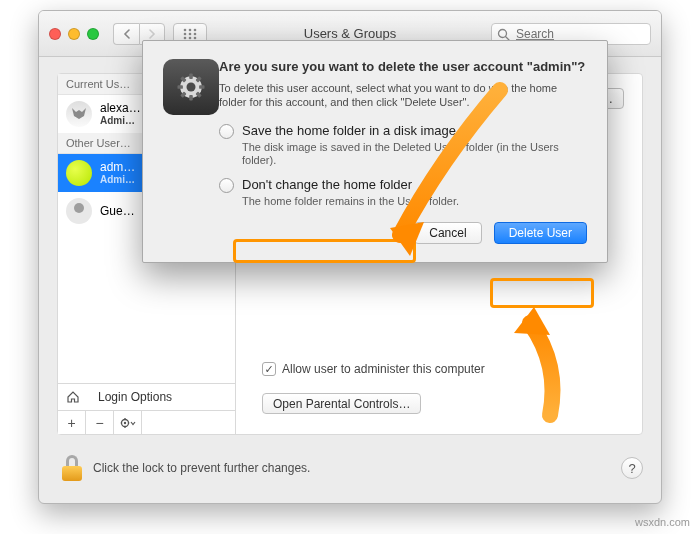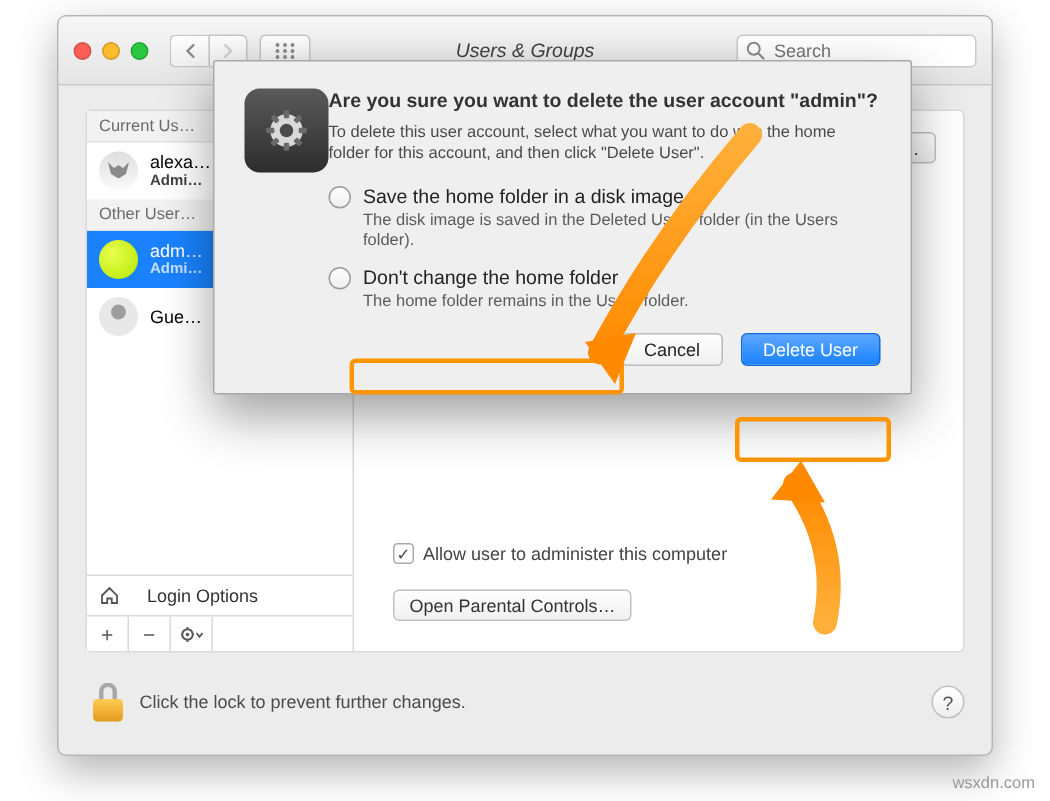--- a/index.html
+++ b/index.html
@@ -22,25 +22,25 @@
   .dot { width: 12px; height: 12px; border-radius: 50%; border: .5px solid rgba(0,0,0,.18); }
   .tool-group { display: flex; }
   .tool-btn {
     height: 22px; min-width: 26px; background: linear-gradient(#fdfdfd,#f0f0f0);
     border: 1px solid #c5c5c5; display: flex; align-items: center; justify-content: center;
     font-size: 11px; color: #7d7d7d;
   }
   .seg-l { border-radius: 4px 0 0 4px; border-right: none; }
   .seg-r { border-radius: 0 4px 4px 0; }
   .tool-single { border-radius: 4px; }
-  .title-center { position: absolute; left: 0; right: 0; text-align: center; font-size: 13px; color: #424242; font-weight: 500; pointer-events: none; font-style: italic; }
+  .title-center { position: absolute; left: 0; right: 0; text-align: center; font-size: 13px; color: #424242; font-weight: 500; pointer-events: none; }
   .search-wrap { margin-left: auto; position: relative; }
   .search {
     width: 160px; height: 22px; border-radius: 4px; border: 1px solid #cacaca;
-    background: #fff; padding: 0 20px 0 24px; font-size: 12px; color: #8a8a8a;
+    background: #fff; padding: 0 20px 0 24px; font-size: 12px; color: #8a8a8a; text-decoration: underline;
   }
   .search-icon-pos { position: absolute; left: 6px; top: 4px; color: #8a8a8a; }
 
   .content { position: absolute; left: 18px; right: 18px; top: 62px; bottom: 14px; }
   .panel {
     position: absolute; left: 0; right: 0; top: 0; bottom: 54px;
     background: #fff; border: 1px solid #d9d9d9; border-radius: 4px;
   }
   .sidebar {
     position: absolute; left: 0; top: 0; bottom: 0; width: 178px;

